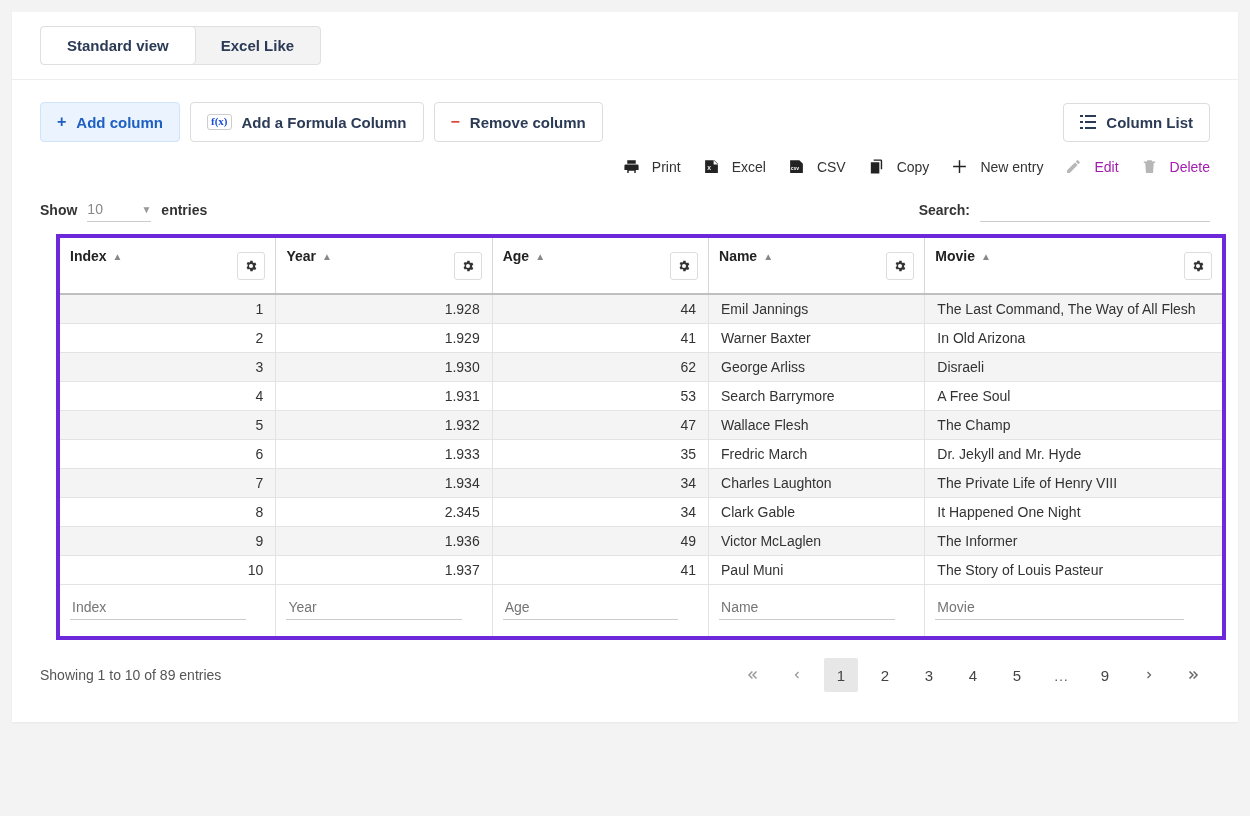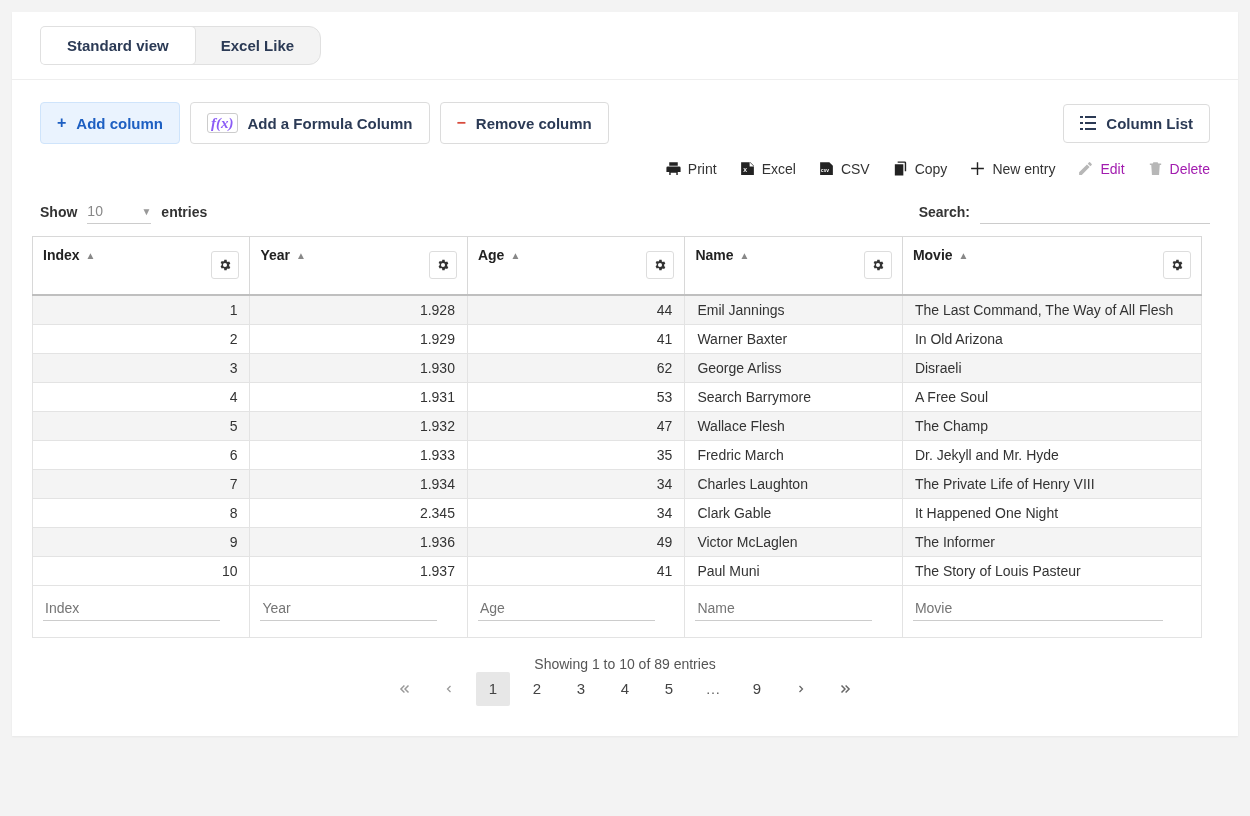--- a/index.html
+++ b/index.html
@@ -24,21 +24,21 @@
     border-bottom: 1px solid #eee;
   }
   .title {
     font-size: 20px;
     color: #3a4a66;
     font-weight: 400;
   }
   .view-toggle {
     display: flex;
     border: 1px solid #e0e0e0;
-    border-radius: 12px;
+    border-radius: 4px;
     background: #f3f3f3;
   }
   .view-toggle button {
     border: none;
     background: transparent;
     padding: 10px 26px;
     font-size: 15px;
     color: #2b3a55;
     cursor: pointer;
     font-weight: 600;
@@ -69,42 +69,41 @@
     font-weight: 600;
   }
   .btn.primary {
     background: #eaf3fe;
     border-color: #cfe4fb;
     color: #1d5fc2;
   }
   .btn.primary .plus { color: #1d5fc2; font-weight: 700; }
   .fx {
     font-family: serif;
-    font-style: italic;
-    color: #8b5cf6;
-    font-size: 15px;
+    color: #1d4ed8;
+    font-size: 11px;
     border: 1px solid #ccc;
     border-radius: 3px;
     padding: 0 3px;
     line-height: 1.2;
   }
   .minus { color: #d84b3c; font-weight: 700; font-size: 16px; }
   .plus { font-weight: 700; font-size: 16px; }
   .list-icon svg { display: block; }
   .actions {
     display: flex;
     justify-content: flex-end;
     gap: 22px;
     padding: 6px 28px 12px 28px;
     align-items: center;
   }
   .action {
     display: inline-flex;
     align-items: center;
-    gap: 6px;
+    gap: 12px;
     font-size: 14px;
     color: #333;
     cursor: pointer;
     font-weight: 400;
   }
   .action.disabled { color: #a21caf; cursor: default; }
   .action .ico { width: 17px; height: 17px; display:inline-block; }
   .controls {
     display: flex;
     justify-content: space-between;
@@ -131,23 +130,23 @@
   .search-box input {
     border: none;
     border-bottom: 1px solid #ccc;
     width: 230px;
     font-size: 14px;
     padding: 4px 2px;
     outline: none;
   }
   table.data {
     width: calc(100% - 56px);
-    margin: 0 20px;
+    margin: 0 44px;
     border-collapse: collapse;
-    border: 1px solid #6d28d9;
+    border: 4px solid #6d28d9;
   }
   table.data thead th {
     background: #fff;
     border: 1px solid #d8d8d8;
     padding: 0;
     text-align: left;
     font-weight: 700;
     color: #222;
     font-size: 14px;
     height: 58px;
@@ -196,21 +195,20 @@
     font-size: 14px;
     color: #888;
     padding: 4px 2px;
     outline: none;
   }
   .pager-row {
     display: flex;
     justify-content: space-between;
     align-items: center;
     padding: 18px 28px 30px 28px;
-    flex-direction: column;
   }
   .info { color: #555; font-size: 14px; }
   .pager { display: flex; gap: 10px; align-items: center; }
   .pager .pg {
     min-width: 34px;
     height: 34px;
     display: inline-flex;
     align-items: center;
     justify-content: center;
     color: #444;

